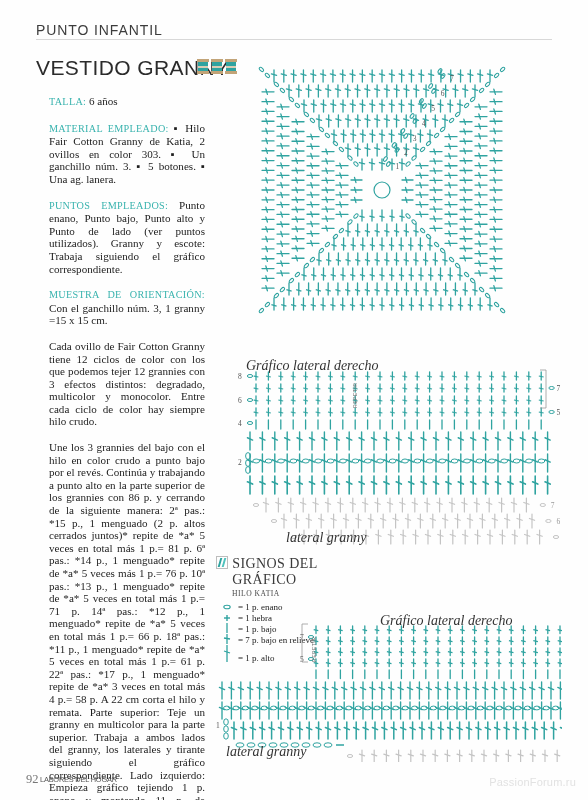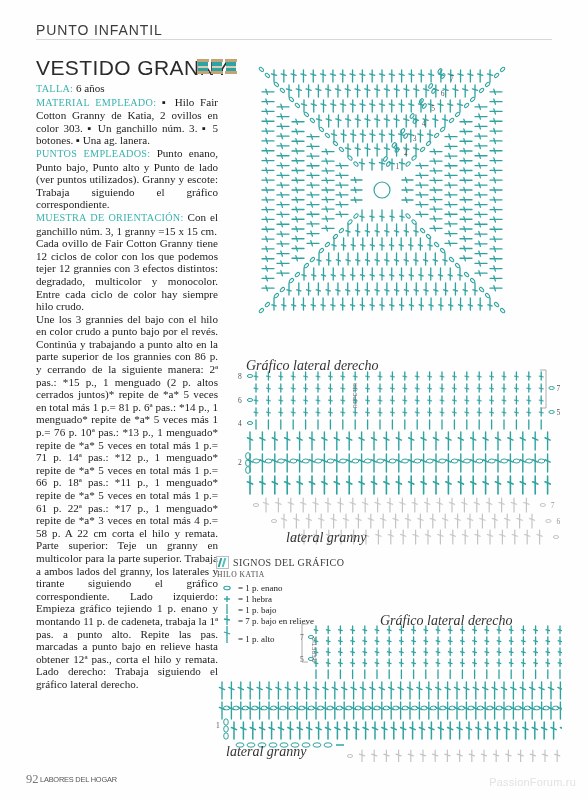--- a/index.html
+++ b/index.html
@@ -82,21 +82,21 @@
   .col {
     position: absolute;
     left: 36px;
     top: 82px;
     width: 182px;
     font-size: 11.1px;
     line-height: 12.6px;
     text-align: justify;
     color: #1c1c1c;
   }
-  .col p { margin: 0; }
+  .col p { margin: 13px; }
   .lbl {
     font-family: "Liberation Serif", serif;
     color: #39b3ae;
     letter-spacing: 0.3px;
     font-size: 10.2px;
   }
 
   
   .folio {
     position: absolute;
@@ -139,34 +139,34 @@
 
   
   .legend {
     position: absolute;
     left: 216px;
     top: 556px;
     width: 160px;
   }
   .legend-head {
     font-family: "Liberation Serif", serif;
-    font-size: 10px;
+    font-size: 14px;
     letter-spacing: 0.4px;
     color: #3a3a3a;
     display: flex;
-    align-items: center;
+    align-items: flex-start;
     gap: 4px;
   }
   .legend-sub {
     font-family: "Liberation Serif", serif;
     font-size: 7.6px;
     letter-spacing: 0.5px;
     color: #4a4a4a;
     margin-top: 1px;
-    margin-left: 1px;
+    margin-left: 16px;
   }
   .legend-rows { margin-top: 3px; }
   .legend-row {
     display: flex;
     align-items: center;
     height: 11px;
     font-family: "Liberation Serif", serif;
     font-size: 9px;
     color: #1c1c1c;
   }

